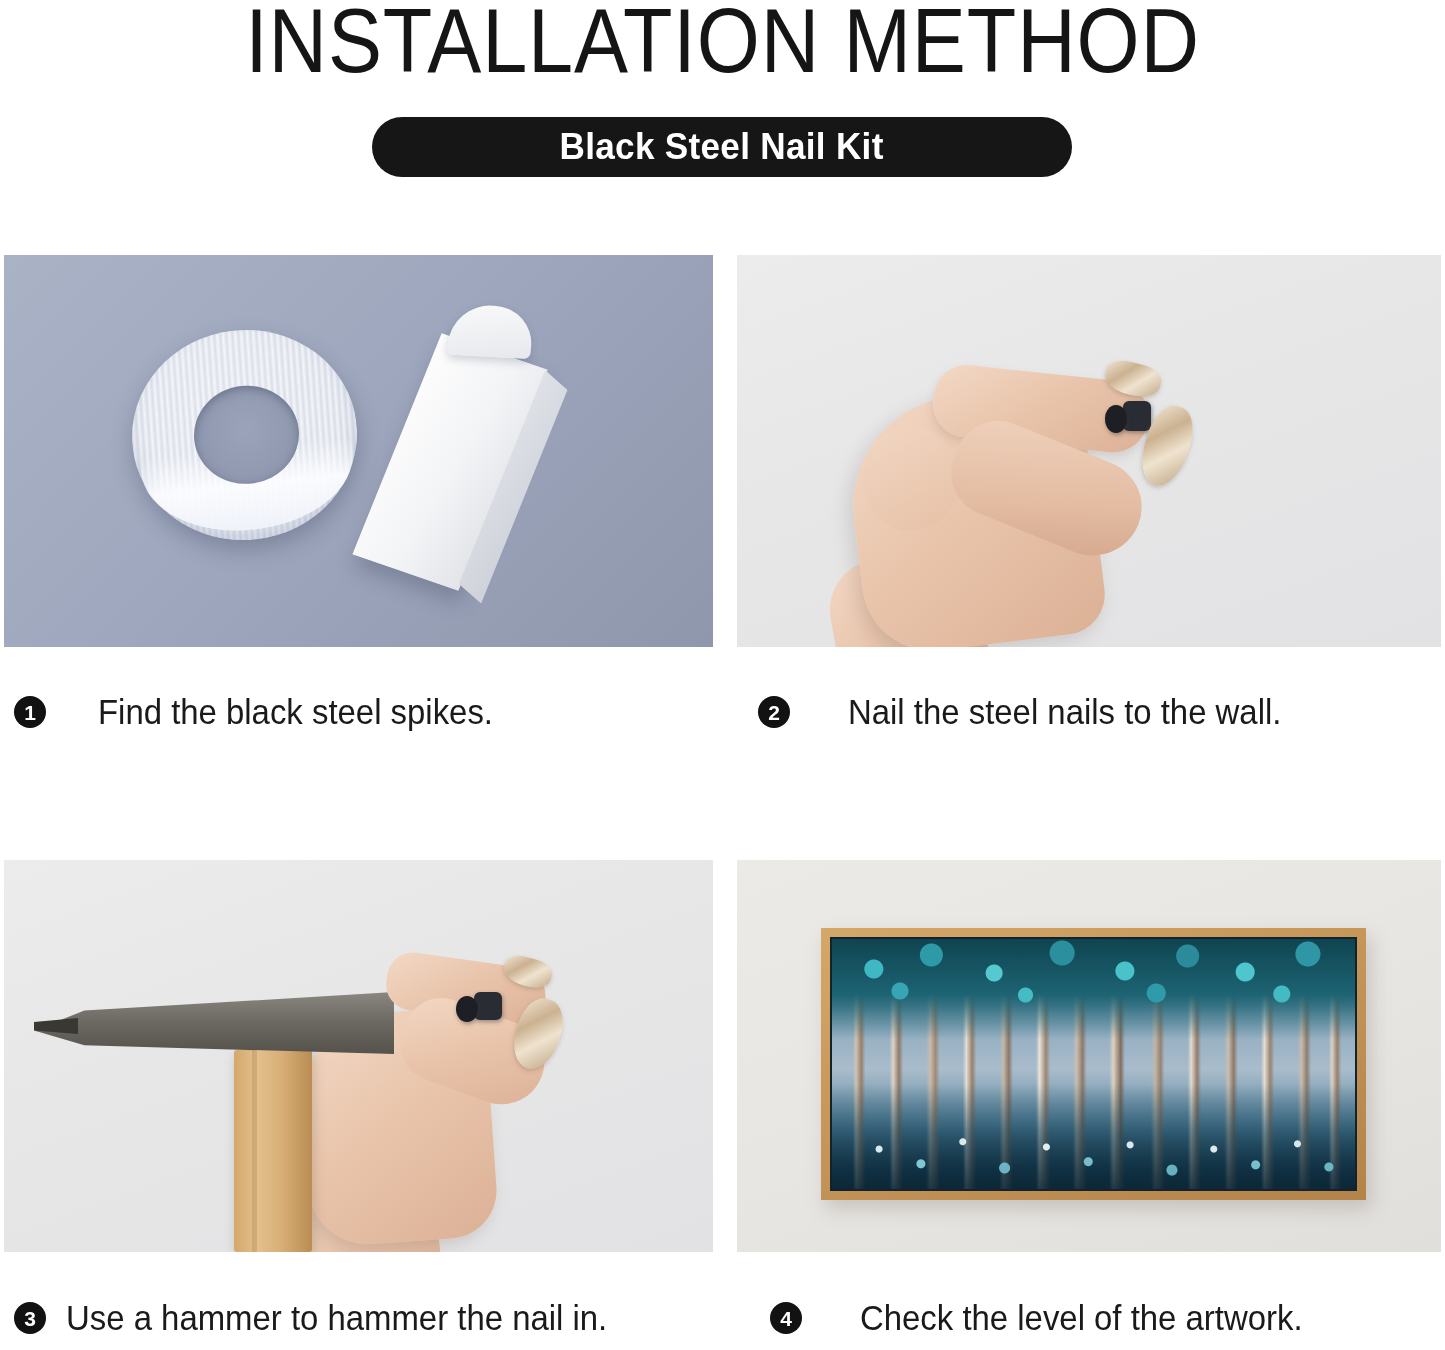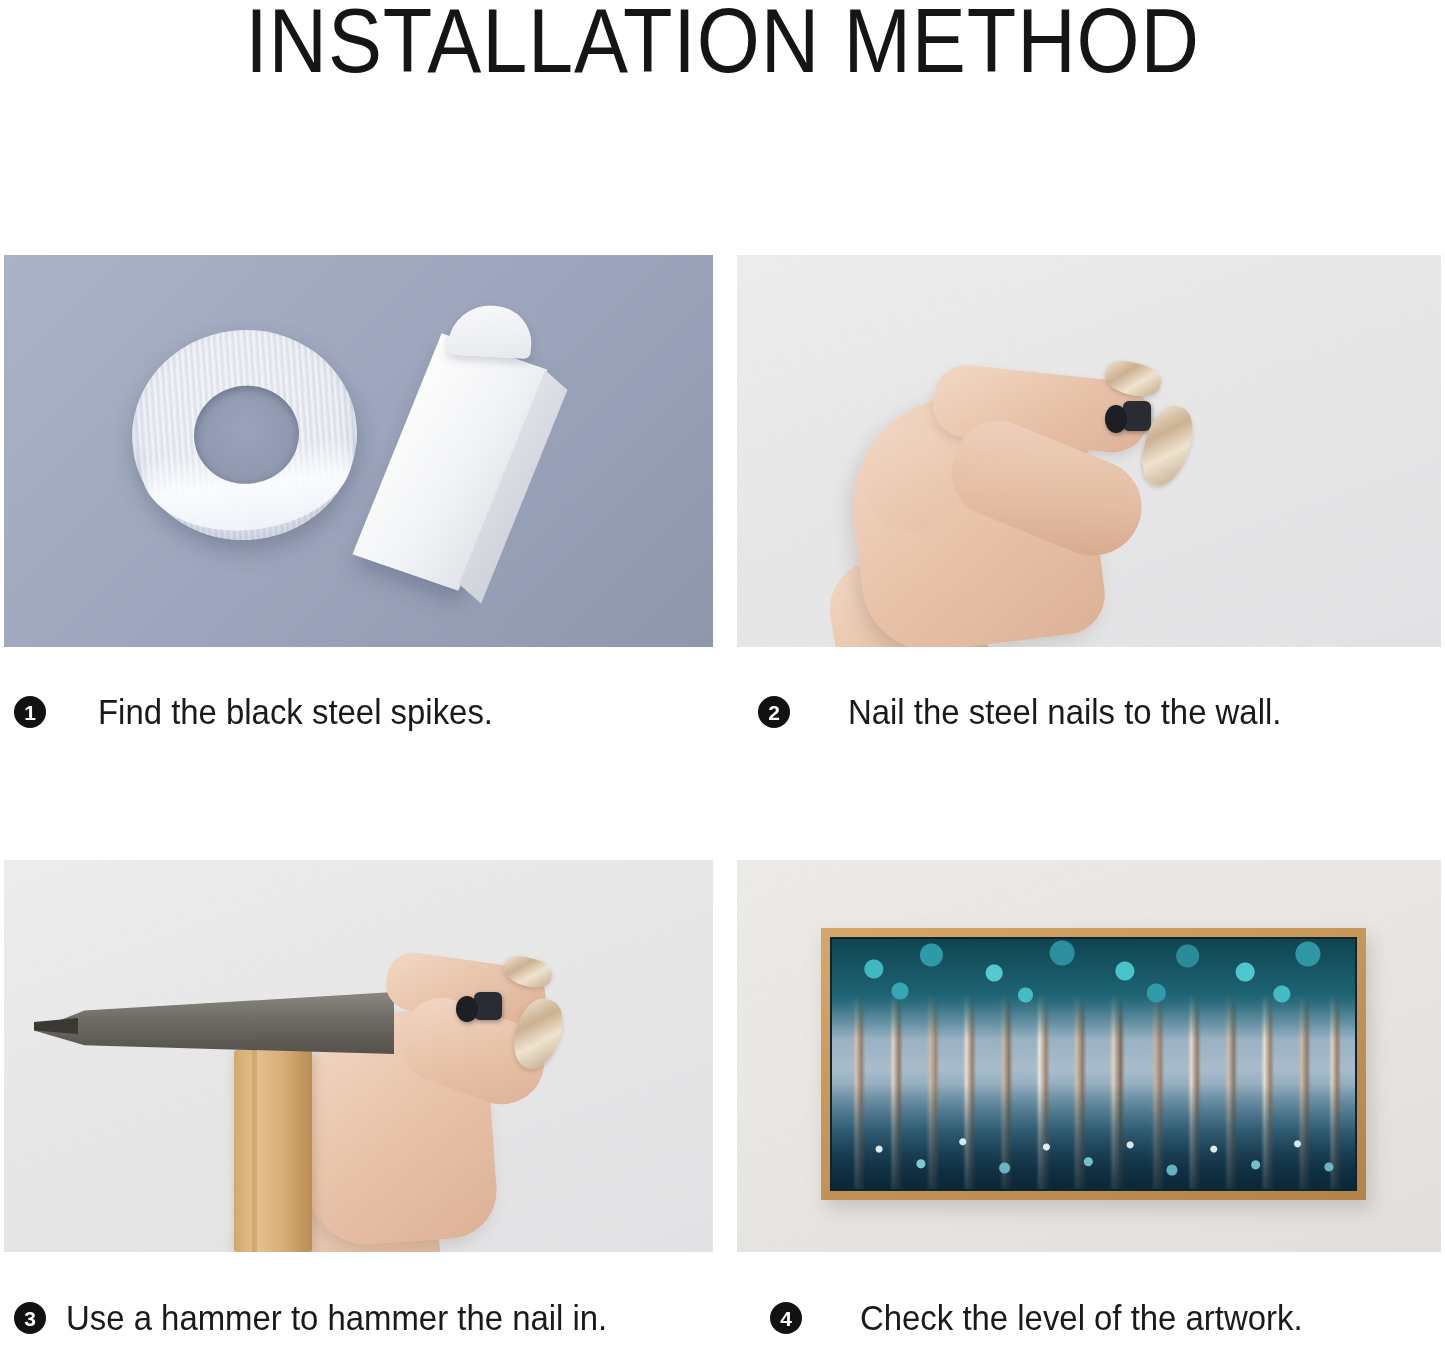--- a/index.html
+++ b/index.html
@@ -360,20 +360,23 @@
       radial-gradient(circle at 89% 57%, rgba(234,249,252,0.9) 0 3px, transparent 4px),
       radial-gradient(circle at 95% 79%, rgba(122,202,218,0.85) 0 4px, transparent 5px),
       linear-gradient(180deg, rgba(20,70,92,0) 0%, rgba(18,62,84,0.55) 45%, rgba(12,40,56,0.88) 100%);
   }
 </style>
 </head>
 <body>
 
 <div id="header">
   <div id="main-title">INSTALLATION METHOD</div>
+  <div id="subtitle-pill">
+    <span id="subtitle-text">Black Steel Nail Kit</span>
+  </div>
 </div>
 
 <div class="panel" id="panel-1">
   <div class="photo" id="photo-1">
     <div class="tape-roll">
       <div class="tape-edge"></div>
       <div class="tape-hole"></div>
     </div>
     <div class="box">
       <div class="box-side"></div>

